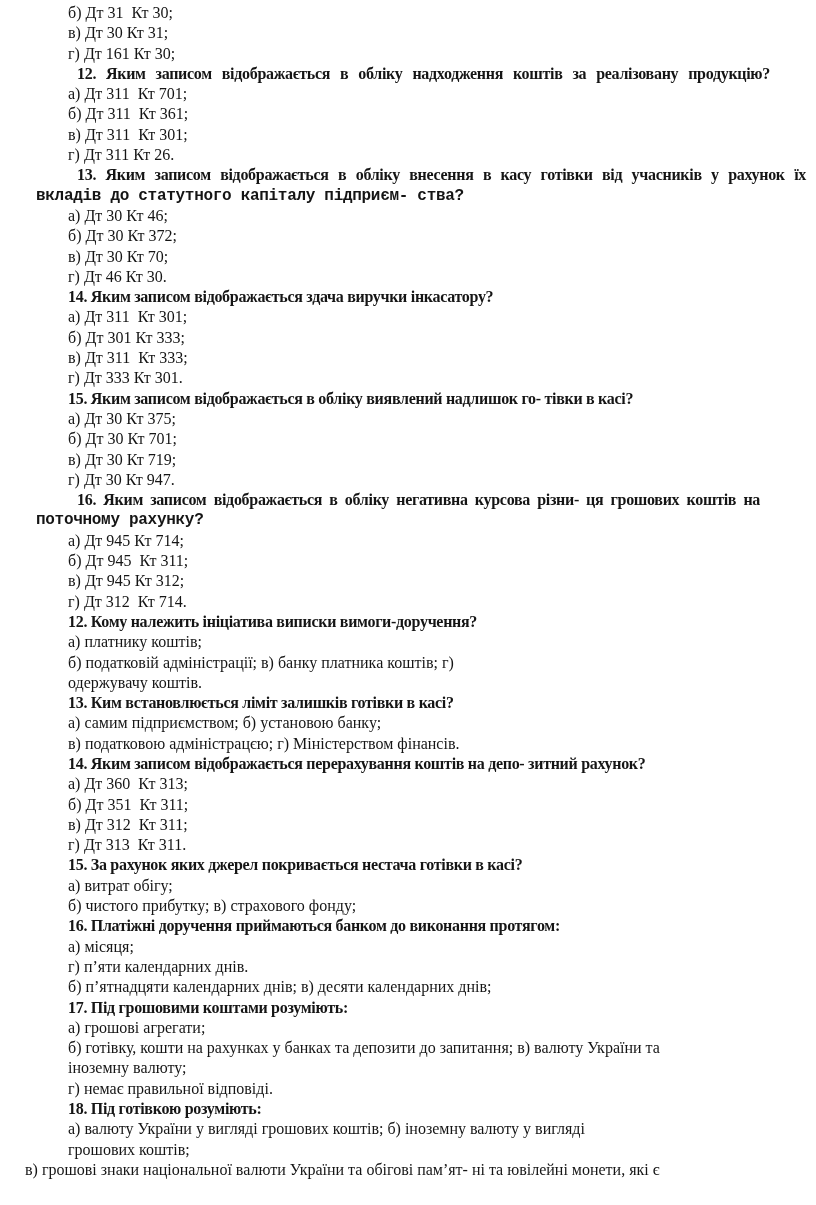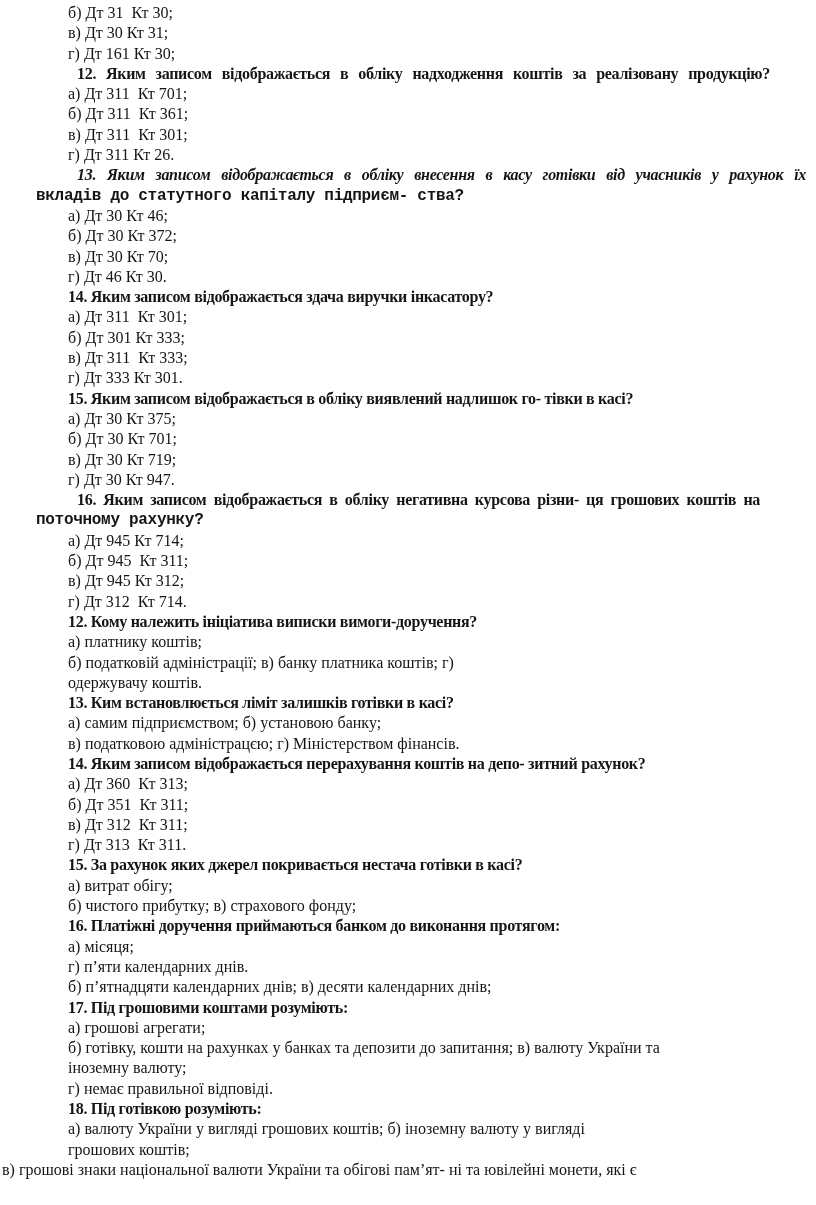--- a/index.html
+++ b/index.html
@@ -30,30 +30,31 @@
   .question {
     font-weight: bold;
     letter-spacing: -0.3px;
   }
   .wrap {                         
     padding-left: 36px;
     font-family: Liberation Mono, monospace;
   }
   .edge {                         
     padding-left: 2px;
+    margin-left: 23px;
   }
   .justify-a, .justify-b, .justify-c {
     white-space: normal;
     text-align: justify;
     text-align-last: justify;
     overflow: hidden;
     margin-left: 9px;
   }
   .justify-a { padding-right: 46px; }   
-  .justify-b { padding-right: 10px; font-style: italic; }   
+  .justify-b { padding-right: 10px; }   
   .justify-c { padding-right: 56px; }   
 </style>
 </head>
 <body>
 
 <div class="page">
   <div class="text-block">
       <div class="line answer">б) Дт 31  Кт 30;</div>
       <div class="line answer">в) Дт 30 Кт 31;</div>
       <div class="line answer">г) Дт 161 Кт 30;</div>

